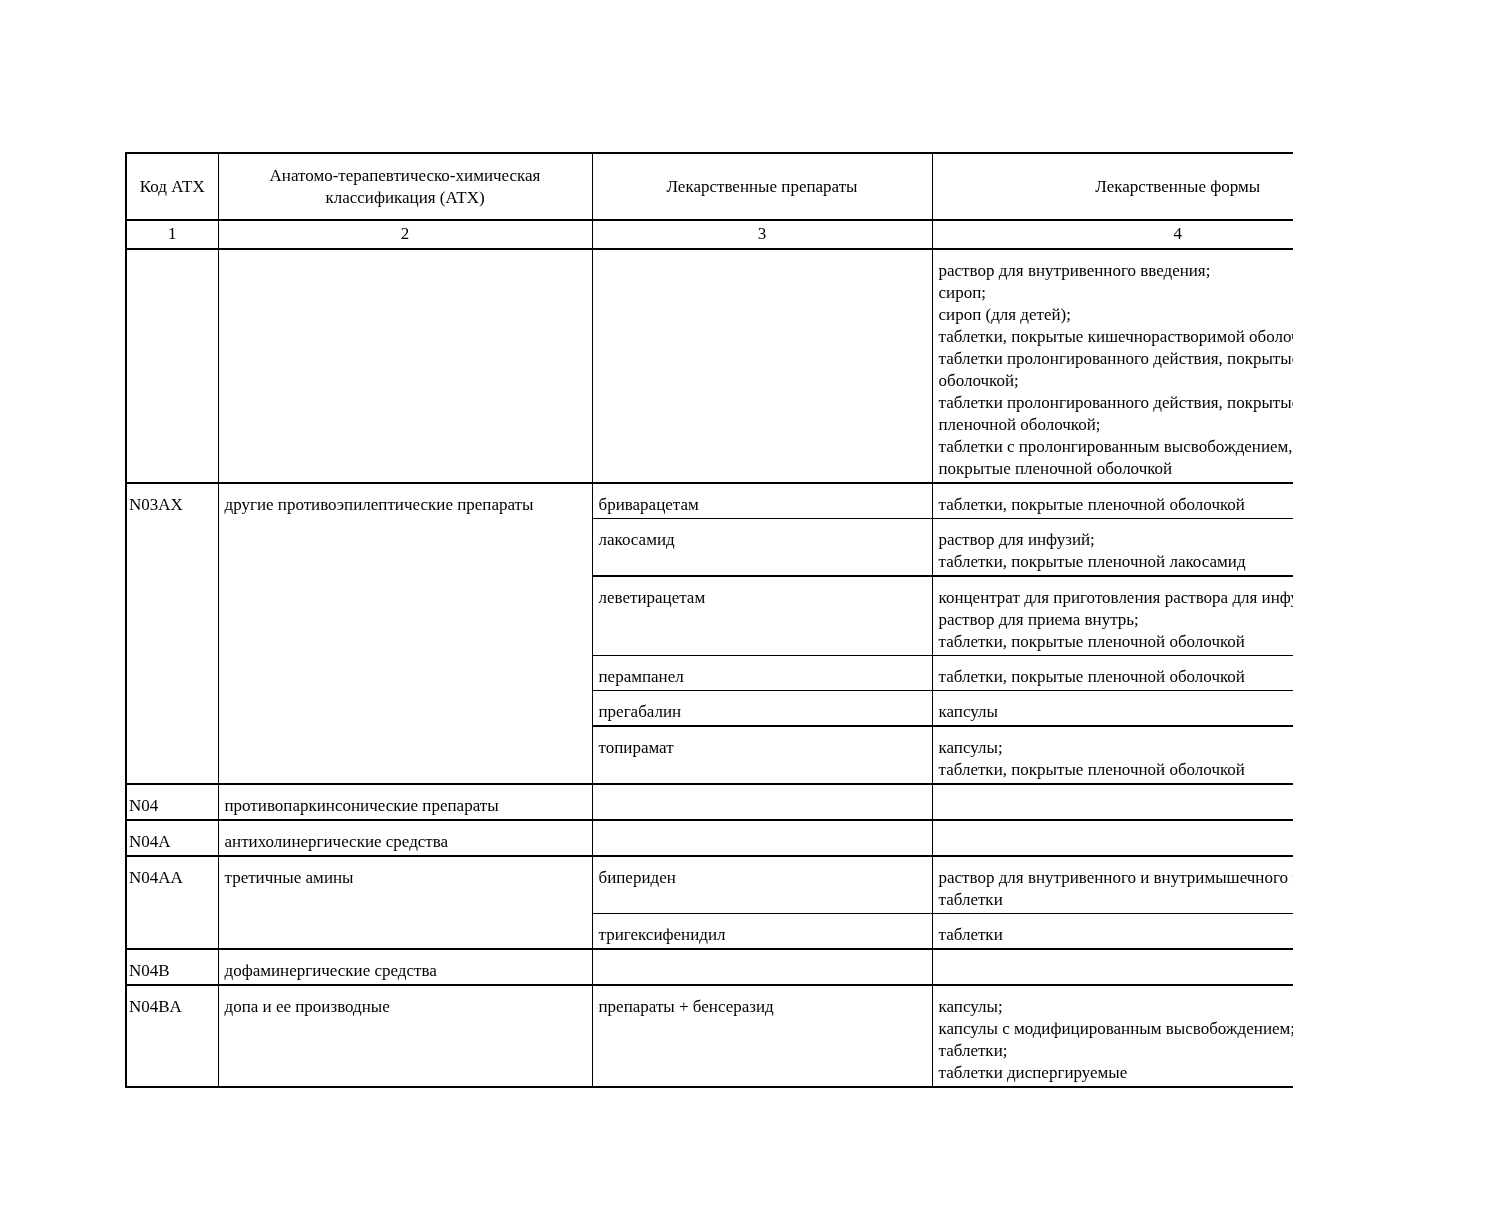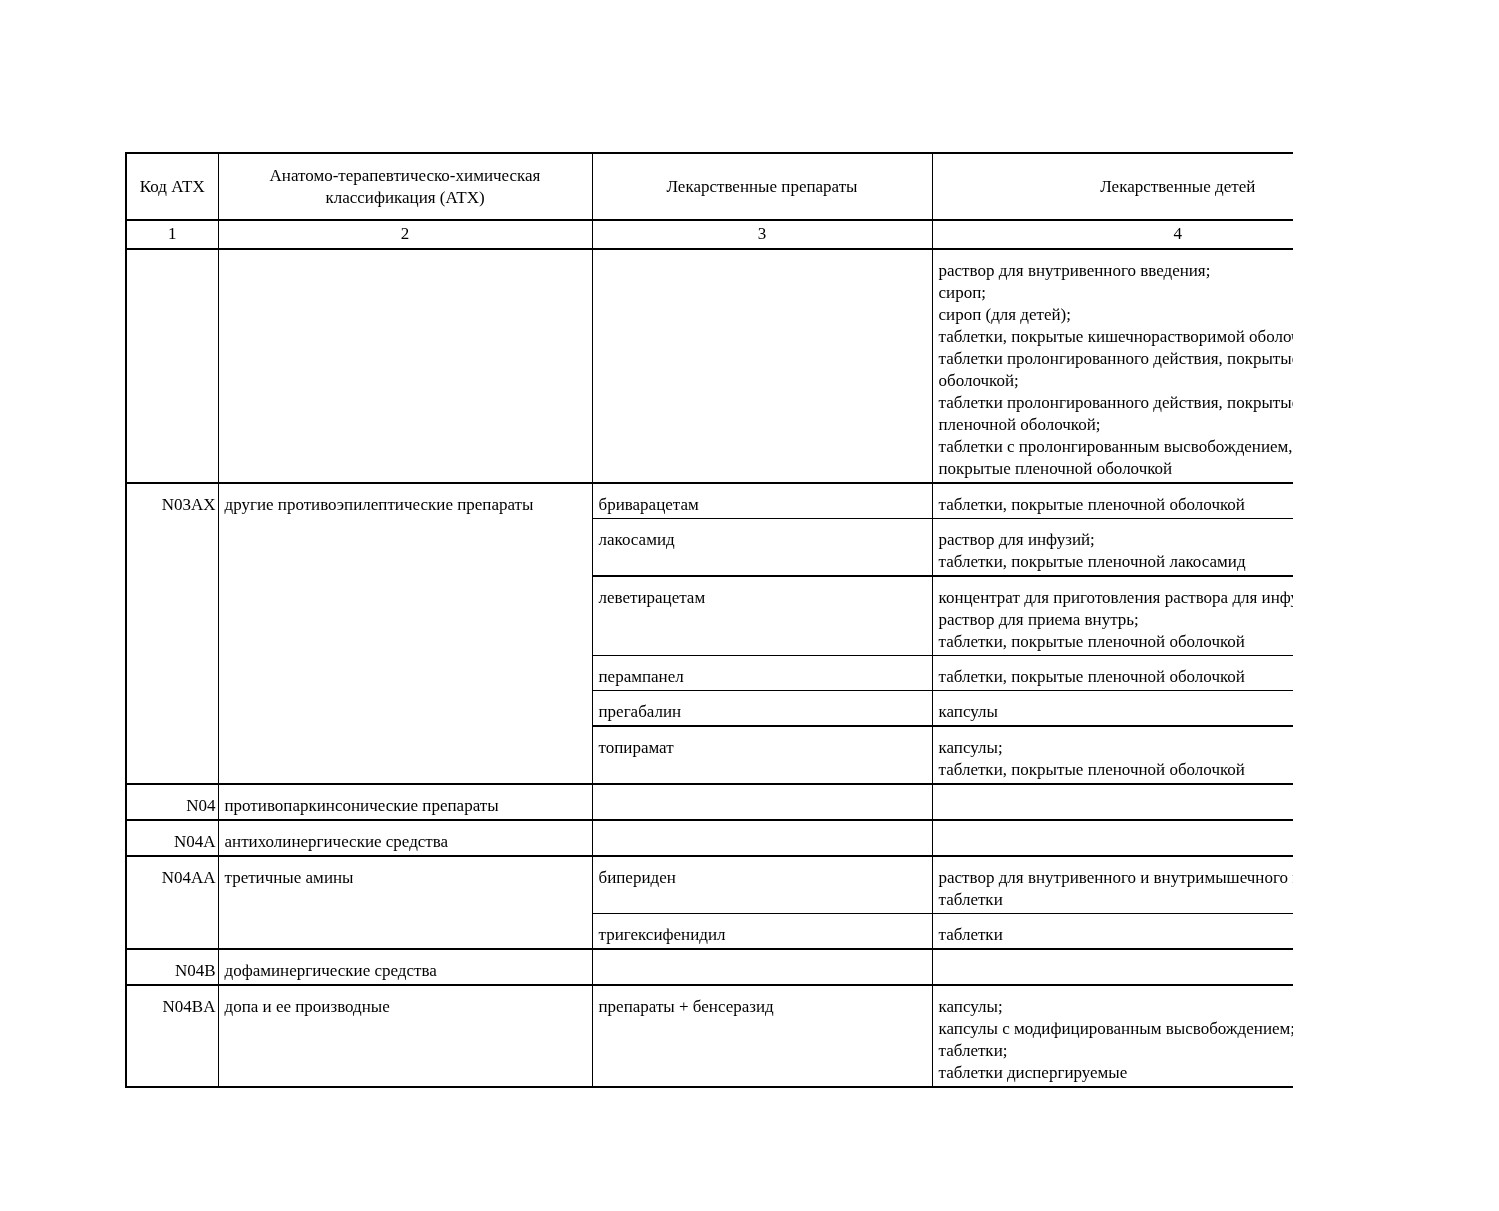--- a/index.html
+++ b/index.html
@@ -48,21 +48,21 @@
     padding: 4px 8px;
     border-bottom: 2px solid #000;
   }
   tr.nums td {
     text-align: center;
     white-space: normal;
     padding: 2px 4px 3px 4px;
     border-bottom: 2px solid #000;
   }
   td.code {
-    text-align: right;
+    text-align: left;
     padding-left: 2px;
     padding-right: 2px;
   }
   tr.thick td { border-top-width: 2px; }
 </style>
 </head>
 <body>
 
 <div class="page">
   <div class="table-wrap">
@@ -72,21 +72,21 @@
           <col class="c2">
           <col class="c3">
           <col class="c4">
       </colgroup>
 
       <tbody>
           <tr>
         <th>Код АТХ</th>
         <th>Анатомо-терапевтическо-химическая классификация (АТХ)</th>
         <th>Лекарственные препараты</th>
-        <th>Лекарственные детей</th>
+        <th>Лекарственные формы</th>
       </tr>
 
       <tr class="nums">
         <td>1</td>
         <td>2</td>
         <td>3</td>
         <td>4</td>
       </tr>
 
       <tr>

